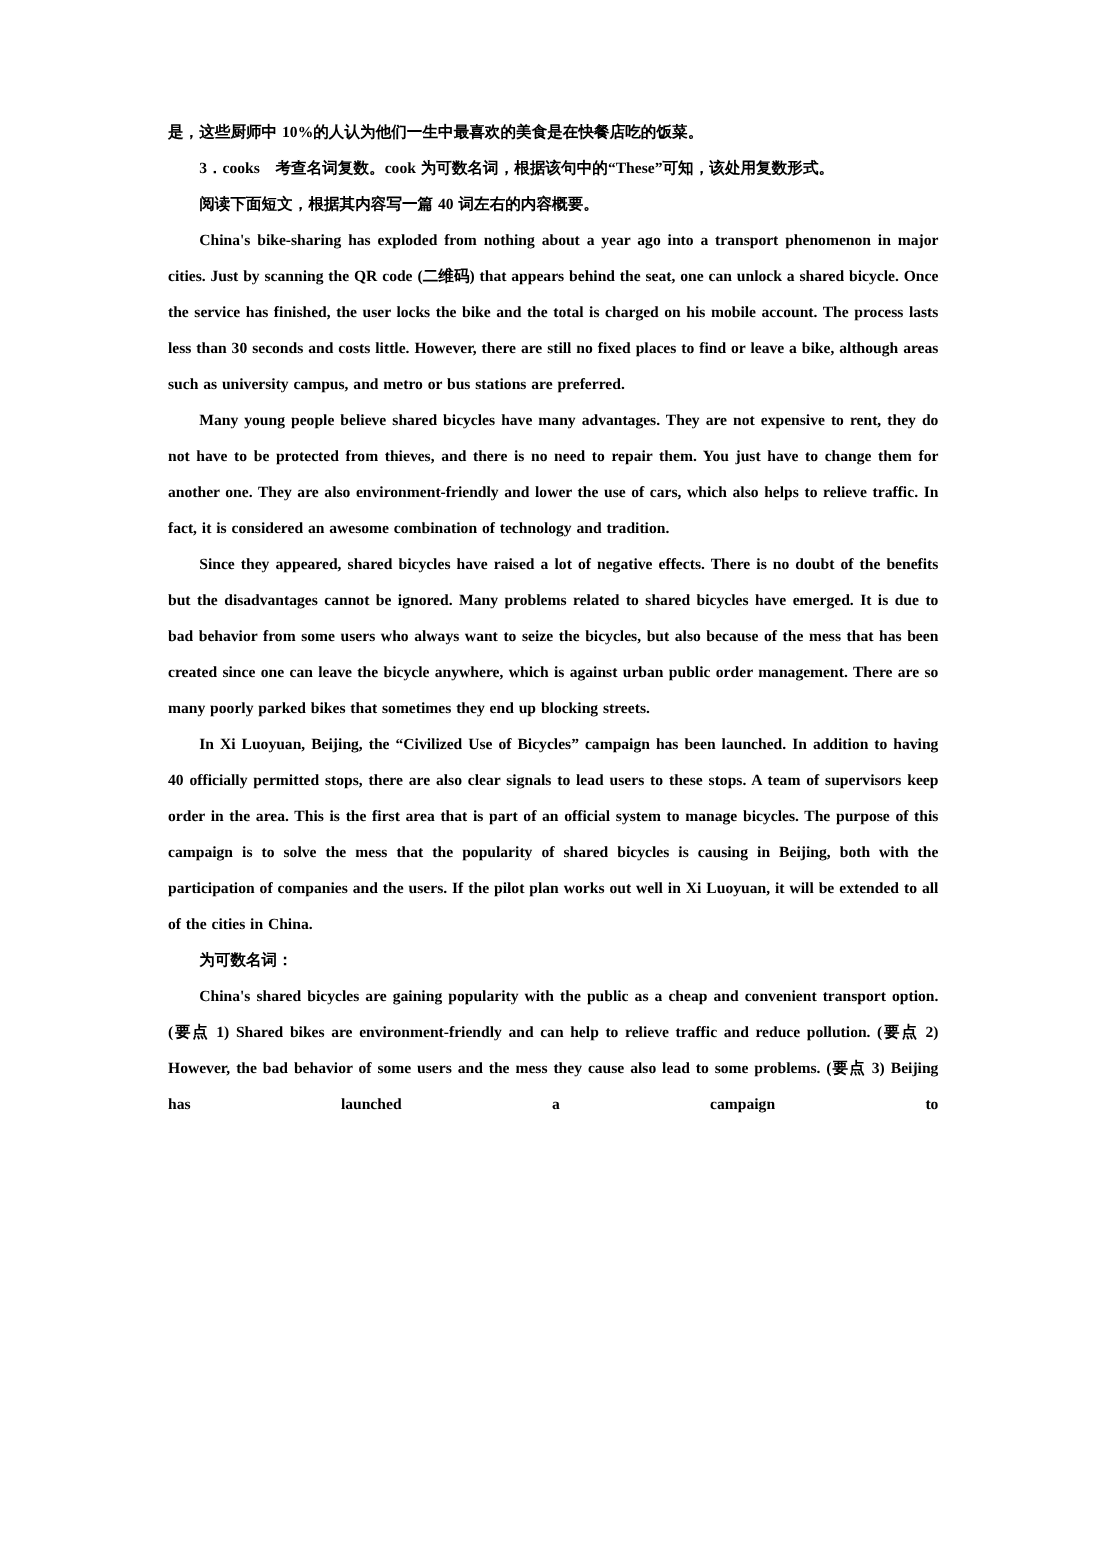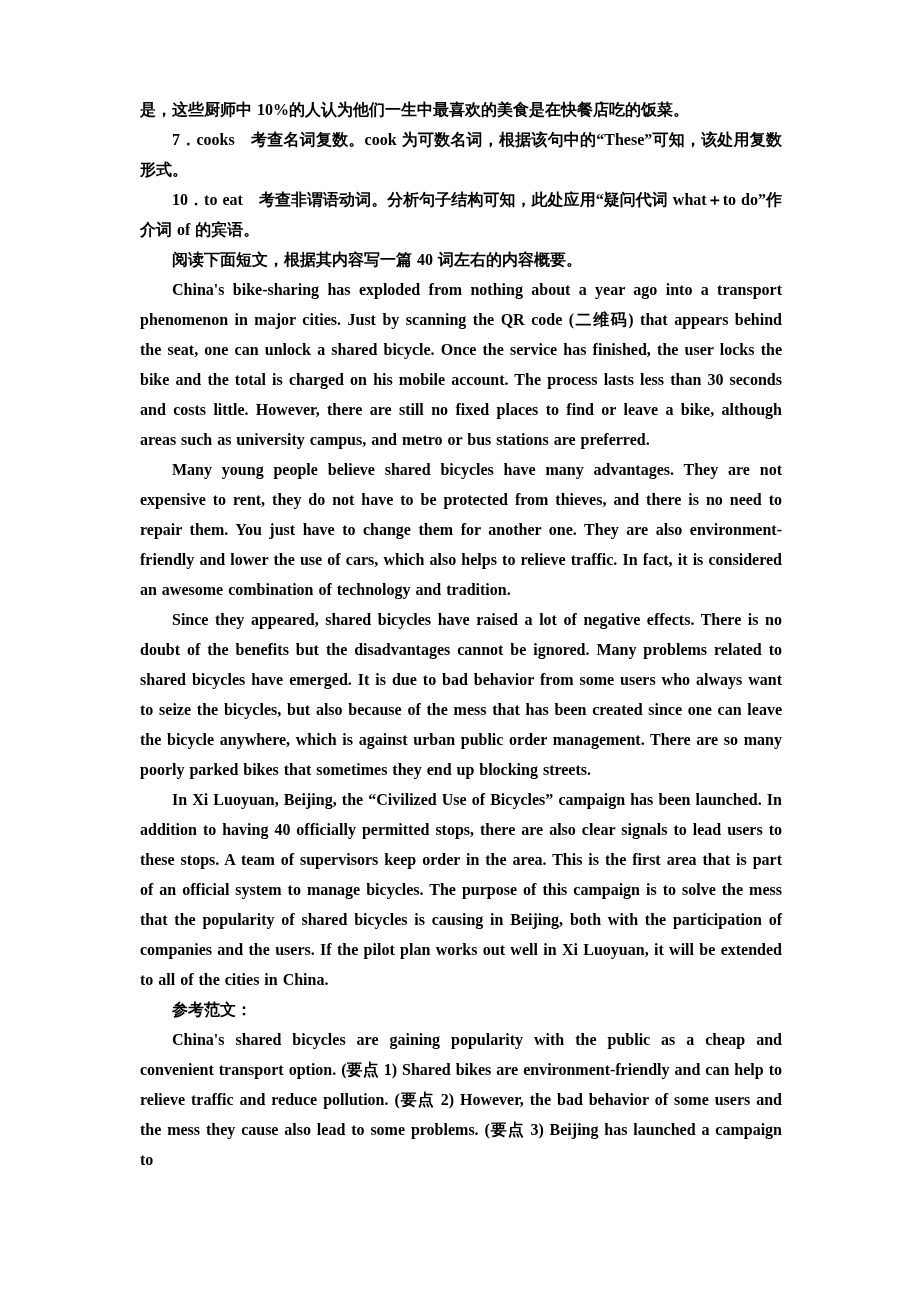--- a/index.html
+++ b/index.html
@@ -9,21 +9,21 @@
   }
   .page {
     position: relative;
     width: 920px;
     height: 1302px;
     box-sizing: border-box;
     background: #ffffff;
     padding: 95px 138px 2px 140px;
     font-family: "Liberation Serif", "DejaVu Serif", serif;
     font-weight: 700;
-    font-size: 16px;
+    font-size: 13px;
     line-height: 30px;
     color: #000000;
     overflow: hidden;
   }
   .page p {
     margin: 0;
     padding: 0;
     text-align: justify;
     text-indent: 2em;
     word-spacing: 0.06em;
@@ -34,31 +34,30 @@
   .page p.fill-last {
     text-align-last: justify;
   }
 </style>
 </head>
 <body>
 
 <div class="page">
   <p class="no-indent">是，这些厨师中 10%的人认为他们一生中最喜欢的美食是在快餐店吃的饭菜。</p>
 
-  <p>7．cooks　考查名词复数。cook 为可数名词，根据该句中的“These”可知，该处用复数形式。</p>
+  <p>3．cooks　考查名词复数。cook 为可数名词，根据该句中的“These”可知，该处用复数形式。</p>
 
-  <p>10．to eat　考查非谓语动词。分析句子结构可知，此处应用“疑问代词 what＋to do”作介词 of 的宾语。</p>
 
 
   <p>阅读下面短文，根据其内容写一篇 40 词左右的内容概要。</p>
 
   <p>China's bike-sharing has exploded from nothing about a year ago into a transport phenomenon in major cities. Just by scanning the QR code (二维码) that appears behind the seat, one can unlock a shared bicycle. Once the service has finished, the user locks the bike and the total is charged on his mobile account. The process lasts less than 30 seconds and costs little. However, there are still no fixed places to find or leave a bike, although areas such as university campus, and metro or bus stations are preferred.</p>
 
   <p>Many young people believe shared bicycles have many advantages. They are not expensive to rent, they do not have to be protected from thieves, and there is no need to repair them. You just have to change them for another one. They are also environment-friendly and lower the use of cars, which also helps to relieve traffic. In fact, it is considered an awesome combination of technology and tradition.</p>
 
   <p>Since they appeared, shared bicycles have raised a lot of negative effects. There is no doubt of the benefits but the disadvantages cannot be ignored. Many problems related to shared bicycles have emerged. It is due to bad behavior from some users who always want to seize the bicycles, but also because of the mess that has been created since one can leave the bicycle anywhere, which is against urban public order management. There are so many poorly parked bikes that sometimes they end up blocking streets.</p>
 
   <p>In Xi Luoyuan, Beijing, the “Civilized Use of Bicycles” campaign has been launched. In addition to having 40 officially permitted stops, there are also clear signals to lead users to these stops. A team of supervisors keep order in the area. This is the first area that is part of an official system to manage bicycles. The purpose of this campaign is to solve the mess that the popularity of shared bicycles is causing in Beijing, both with the participation of companies and the users. If the pilot plan works out well in Xi Luoyuan, it will be extended to all of the cities in China.</p>
 
-  <p>参考范文：</p>
+  <p>为可数名词：</p>
 
   <p class="fill-last">China's shared bicycles are gaining popularity with the public as a cheap and convenient transport option. (要点 1) Shared bikes are environment-friendly and can help to relieve traffic and reduce pollution. (要点 2) However, the bad behavior of some users and the mess they cause also lead to some problems. (要点 3) Beijing has launched a campaign to</p>
 </div>
 
 </body></html>

